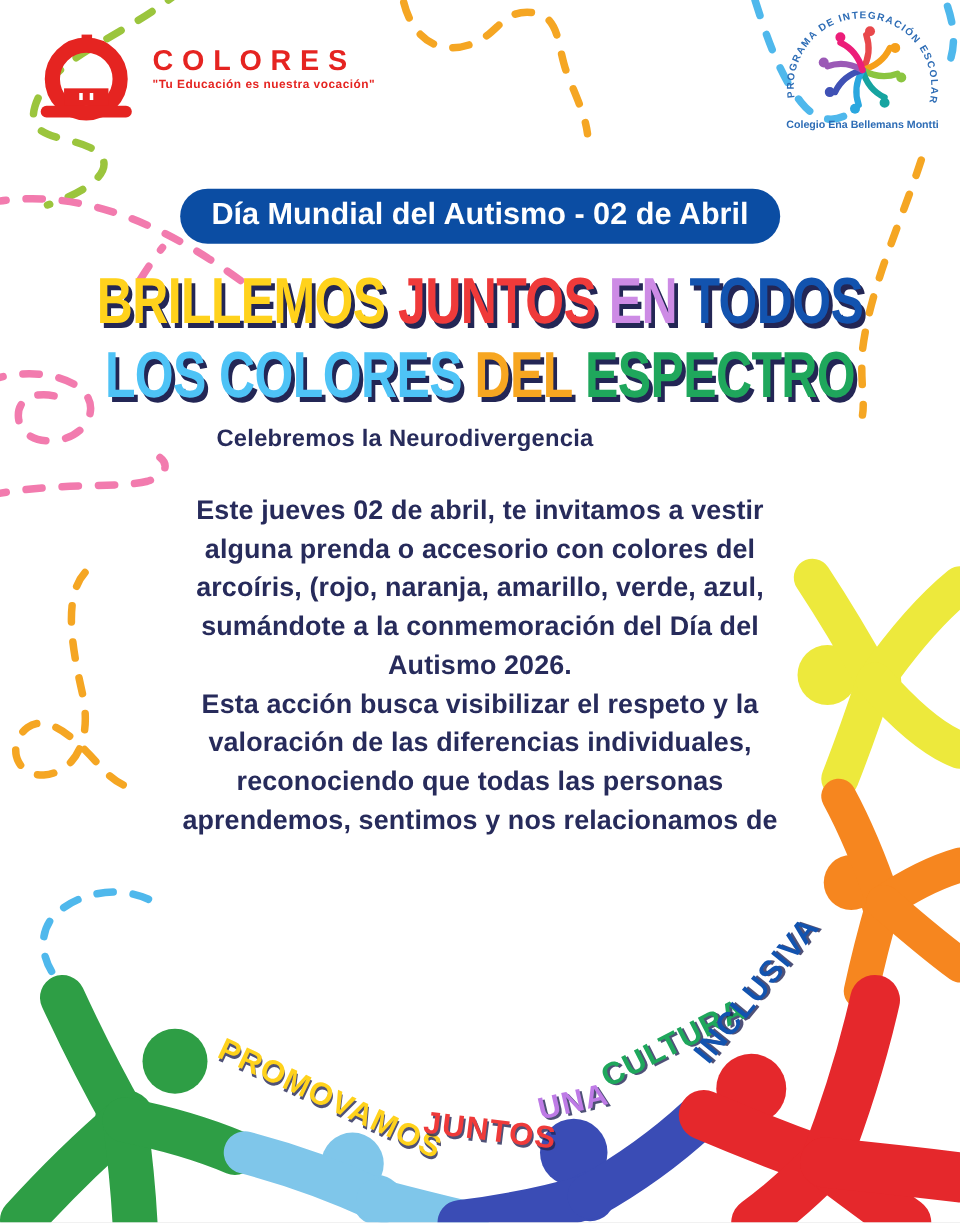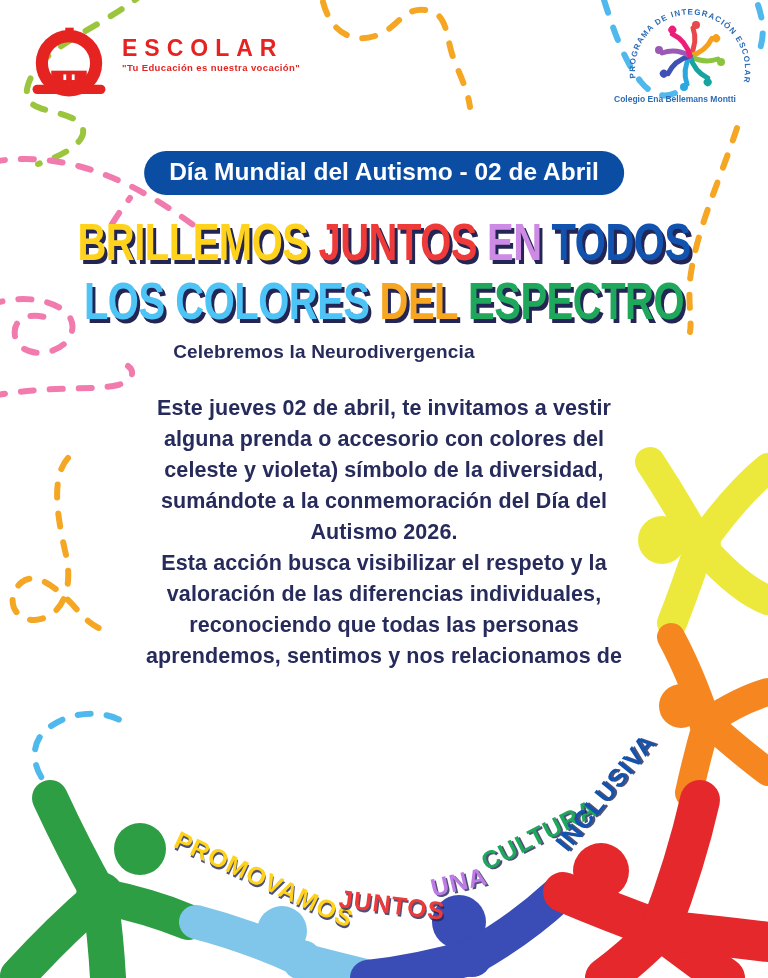--- a/index.html
+++ b/index.html
@@ -13,21 +13,21 @@
 
   
   #school-logo{left:26px;top:24px;display:flex;align-items:flex-start;gap:10px;z-index:6;}
   #school-logo .txt{padding-top:12px;color:var(--logo-red);}
   .school-name{font-size:23px;font-weight:bold;letter-spacing:7px;line-height:24px;}
   .school-subname{font-size:17px;font-weight:bold;border-bottom:2px solid var(--logo-red);
     display:inline-block;padding-bottom:1px;line-height:20px;}
   .school-tagline{font-size:9.5px;font-weight:bold;letter-spacing:.4px;margin-top:2px;}
 
   #pie-logo{left:614px;top:8px;width:152px;z-index:6;}
-  .pie-caption{position:absolute;left:0;top:86px;width:152px;text-align:left;
+  .pie-caption{position:absolute;left:0;top:86px;width:152px;text-align:center;
     font-size:8.5px;font-weight:bold;color:var(--pie-blue);}
 
   
   #banner{left:50%;top:151px;transform:translateX(-50%);z-index:5;
     background:var(--banner-blue);color:#fff;font-weight:bold;font-size:24.5px;
     padding:7px 25px 9px;border-radius:40px;white-space:nowrap;}
 
   
   .title-line{left:0;width:768px;text-align:center;font-weight:bold;font-size:40px;
     letter-spacing:-.5px;z-index:5;transform:scaleY(1.3);transform-origin:center top;
@@ -140,21 +140,21 @@
   <div id="school-logo" class="abs">
     <svg width="86" height="84" viewBox="0 0 92 86">
       <rect x="42" y="2" width="9" height="7" fill="var(--logo-red)"></rect>
       <circle cx="46" cy="40" r="29" fill="none" stroke="var(--logo-red)" stroke-width="13"></circle>
       <rect x="27" y="48" width="38" height="15" fill="var(--logo-red)"></rect>
       <rect x="40" y="52" width="3" height="6" fill="#ffffff"></rect>
       <rect x="49" y="52" width="3" height="6" fill="#ffffff"></rect>
       <path d="M12,68 H80" stroke="var(--logo-red)" stroke-width="10" stroke-linecap="round" fill="none"></path>
     </svg>
     <div class="txt">
-      <div class="school-name">ESCOLAR</div>
+      <div class="school-name">COLORES</div>
       <div class="school-tagline">"Tu Educación  es nuestra vocación"</div>
     </div>
   </div>
 
   <div id="pie-logo" class="abs">
     <svg width="152" height="100" viewBox="0 0 152 100">
       <defs>
         <path id="pieArc" d="M 22,72 A 55,55 0 1 1 130,72"></path>
       </defs>
       <text font-size="8" font-weight="bold" fill="var(--pie-blue)" letter-spacing="1.1">
@@ -205,21 +205,21 @@
   </div>
   <div id="title-l2" class="abs title-line">
     <span style="color: rgb(78, 195, 246);">LOS COLORES</span><span style="color: rgb(247, 166, 33);">DEL</span><span style="color: rgb(31, 167, 92);">ESPECTRO</span>
   </div>
 
   <div id="subtitle" class="abs">Celebremos la Neurodivergencia</div>
 
   <div id="body-text" class="abs">
     <div class="bline">Este jueves 02 de abril, te invitamos a vestir</div>
     <div class="bline">alguna prenda o accesorio con colores del</div>
-    <div class="bline">celeste y violeta) símbolo de la diversidad,</div>
+    <div class="bline">arcoíris, (rojo, naranja, amarillo, verde, azul,</div>
     <div class="bline">sumándote a la conmemoración del Día del</div>
     <div class="bline">Autismo 2026.</div>
     <div class="bline">Esta acción busca visibilizar el respeto y la</div>
     <div class="bline">valoración de las diferencias individuales,</div>
     <div class="bline">reconociendo que todas las personas</div>
     <div class="bline">aprendemos, sentimos y nos relacionamos de</div>
   </div>
 
   <span id="arc-w0" class="arc-w" style="color: rgb(255, 210, 28);">PROMOVAMOS</span>
   <span id="arc-w1" class="arc-w" style="color: rgb(239, 58, 58);">JUNTOS</span>

